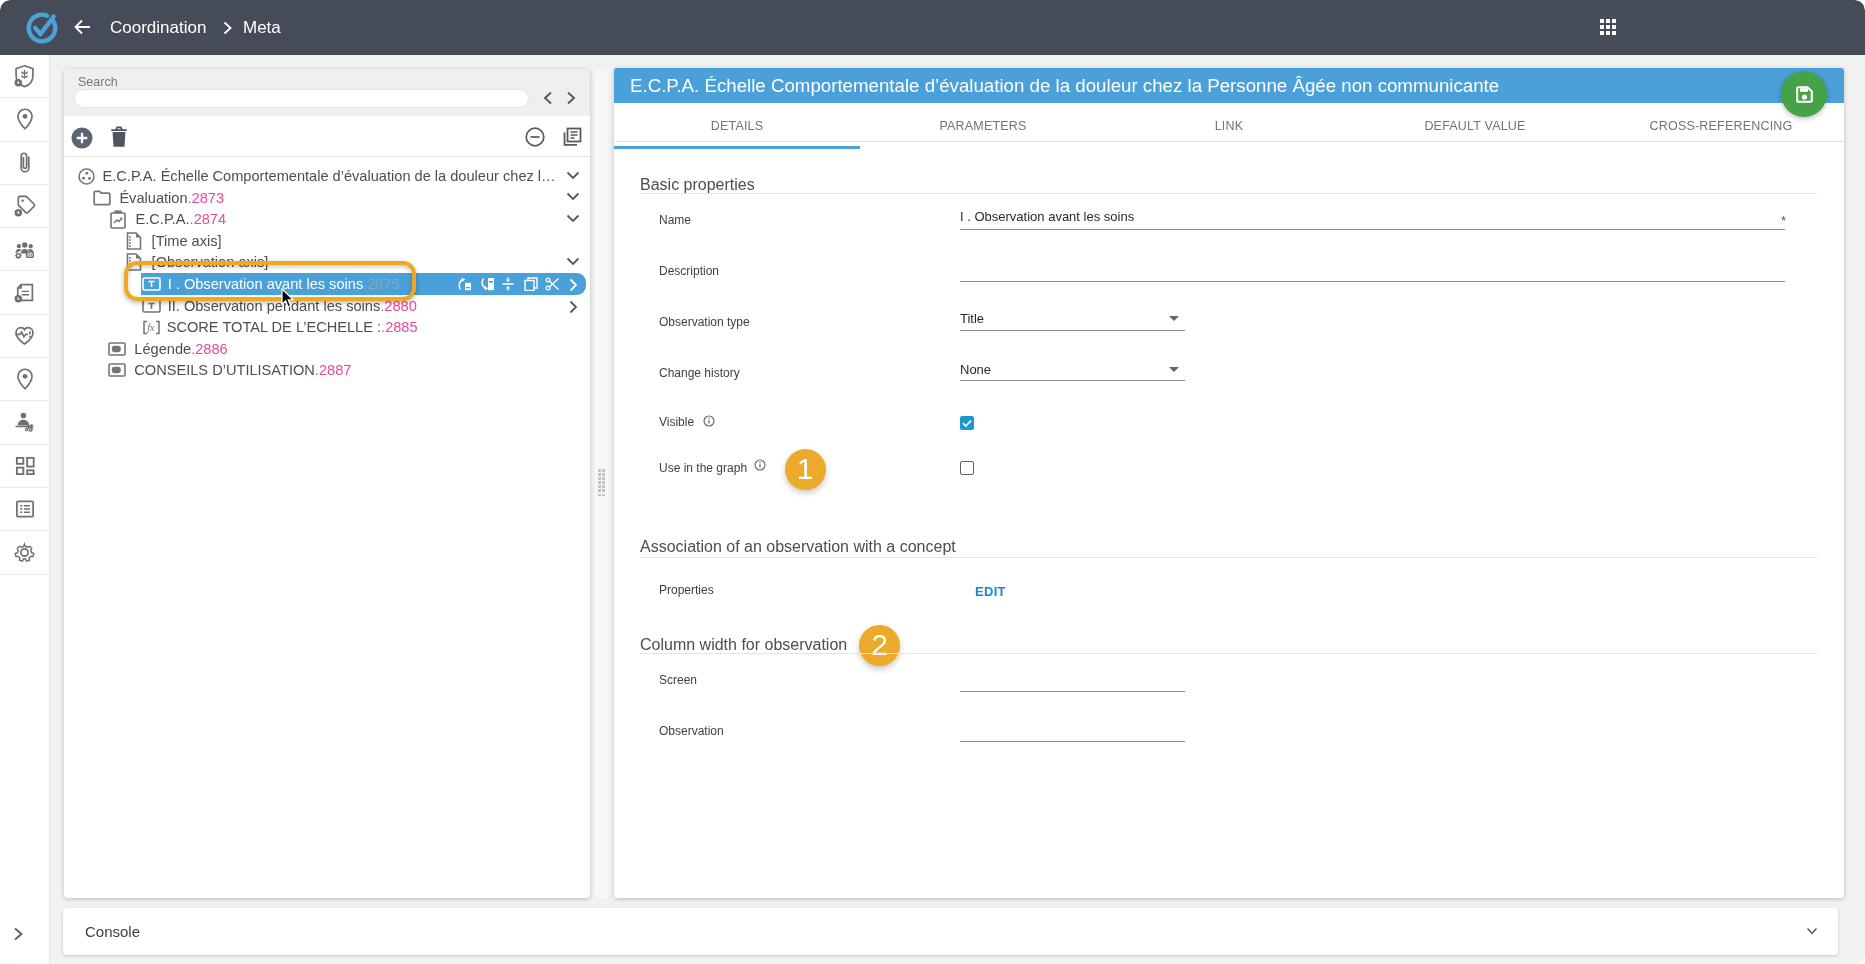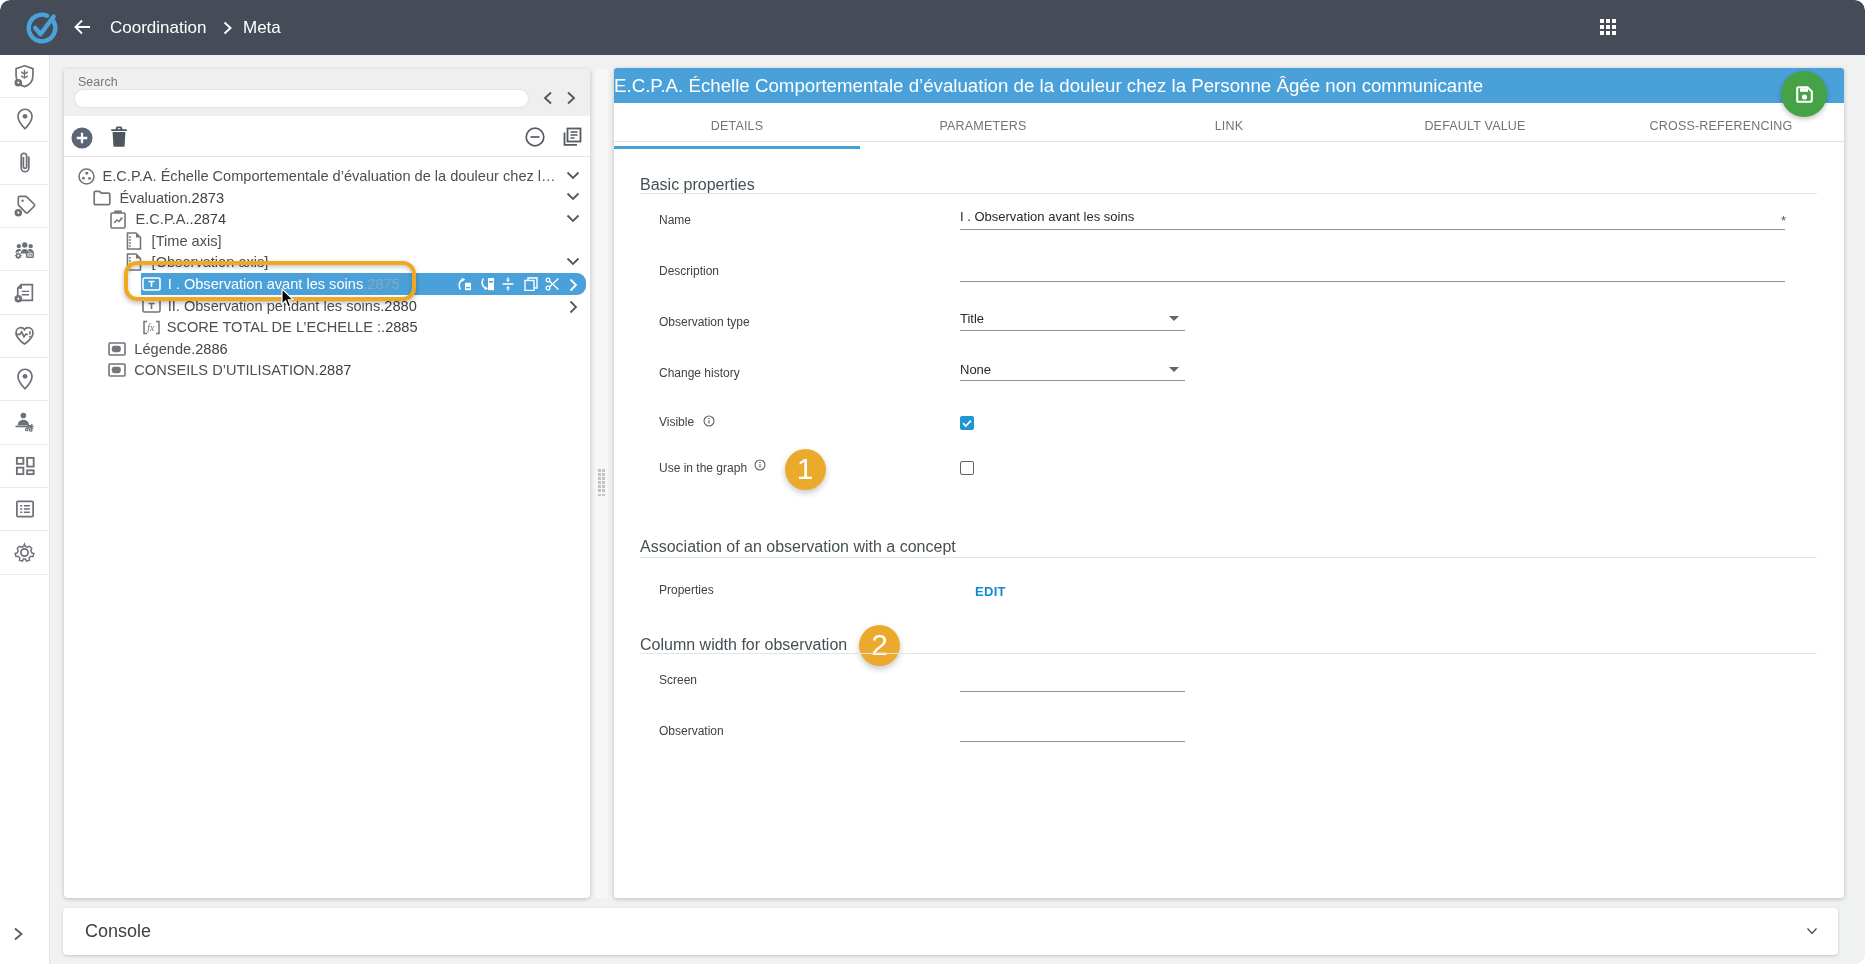--- a/index.html
+++ b/index.html
@@ -18,45 +18,45 @@
 #iconbar .cell svg { display:block; }
 
 
 #treepanel { position:absolute; left:64px; top:69px; width:526px; height:829px; background:#fff; border-radius:4px; box-shadow:0 1px 4px rgba(0,0,0,0.22);padding-left:48px; }
 #treehead { position:absolute; left:0; top:0; width:526px; height:47px; background:#efefef; border-radius:4px 4px 0 0; }
 #treehead .lbl { position:absolute; left:14px; top:6px; font-size:12.5px; color:#74787c; }
 #treehead input { position:absolute; left:10px; top:20px; width:455px; height:19px; border:1px solid #e3e3e3; border-radius:10px; background:#fff; outline:none; }
 #tooly { position:absolute; left:0; top:47px; width:526px; height:41px; background:#fff; border-bottom:1px solid #e2e2e2; }
 #tree { position:absolute; left:0; top:88px; width:526px; height:741px; font-size:14.6px; color:#4b4e52; }
 .trow { position:absolute; height:21.7px; display:flex; align-items:center; white-space:nowrap; }
-.trow .num { color:#404040; }
+.trow .num { color:#ec4899; }
 .trow svg { flex:0 0 auto; }
 #selrow { position:absolute; left:76.5px; top:204.1px; width:445.5px; height:21.7px; background:#4aa0d8; border-radius:0 9px 9px 0; }
 
 
 #mainpanel { position:absolute; left:614px; top:68px; width:1230px; height:830px; background:#fff; border-radius:3px; box-shadow:0 1px 4px rgba(0,0,0,0.22); }
-#bluehead { position:absolute; left:0; top:0; width:1230px; height:35px; background:#4aa0d8; border-radius:3px 3px 0 0; color:#fff; font-size:18.7px; line-height:35px; }
+#bluehead { position:absolute; left:0; top:0; width:1230px; height:35px; background:#4aa0d8; border-radius:3px 3px 0 0; color:#fff; font-size:18.7px; line-height:35px; padding-left:16px; }
 #tabs { position:absolute; left:0; top:35px; width:1230px; height:39px; border-bottom:1px solid #e2e2e2; }
 #tabs .tab { position:absolute; top:0; width:246px; height:46px; line-height:46px; text-align:center; font-size:12.5px; color:#737373; letter-spacing:0.2px; }
 #tabs .active-line { position:absolute; left:0; top:43px; width:246px; height:3px; background:#4aa0d8; }
 .sect { position:absolute; font-size:16px; color:#454f54; }
 .rule { position:absolute; height:1px; background:#e4e4e4; }
 .flabel { position:absolute; font-size:12px; color:#3e4245; }
 .fvalue { position:absolute; font-size:13px; color:#26292c; }
 .uline { position:absolute; height:1px; background:#929292; }
 .selarrow { position:absolute; width:0; height:0; border-left:5px solid transparent; border-right:5px solid transparent; border-top:5.5px solid #666; }
 .infoi { position:absolute; width:12px; height:12px; }
 .numcirc { position:absolute; width:41px; height:41px; border-radius:50%; background:#ecaa2d; color:#fff; font-size:30px; display:flex; align-items:center; justify-content:center; box-shadow:0 3px 6px rgba(0,0,0,0.22); }
 
 
 #savebtn { position:absolute; left:1781px; top:71px; width:46px; height:46px; border-radius:50%; background:#45a246; box-shadow:0 2px 5px rgba(0,0,0,0.25); display:flex; align-items:center; justify-content:center; }
 
 
 #console { position:absolute; left:63px; top:908px; width:1775px; height:47px; background:#fff; border-radius:4px; box-shadow:0 1px 3px rgba(0,0,0,0.18); }
-#console .txt { position:absolute; left:22px; top:0; height:57px; line-height:47px; font-size:18px; color:#3d4043; }
+#console .txt { position:absolute; left:22px; top:0; height:57px; line-height:47px; font-size:15px; color:#3d4043; }
 
 
 #dragdots { position:absolute; left:598px; top:469px; z-index:2; width:8px; height:28px; display:grid; grid-template-columns:2.5px 2.5px; grid-auto-rows:2.5px; gap:1.6px; }
 #dragdots i { background:#c3c3c3; }
 </style>
 </head>
 <body>
 <div id="app">
 
   <div id="topbar">

